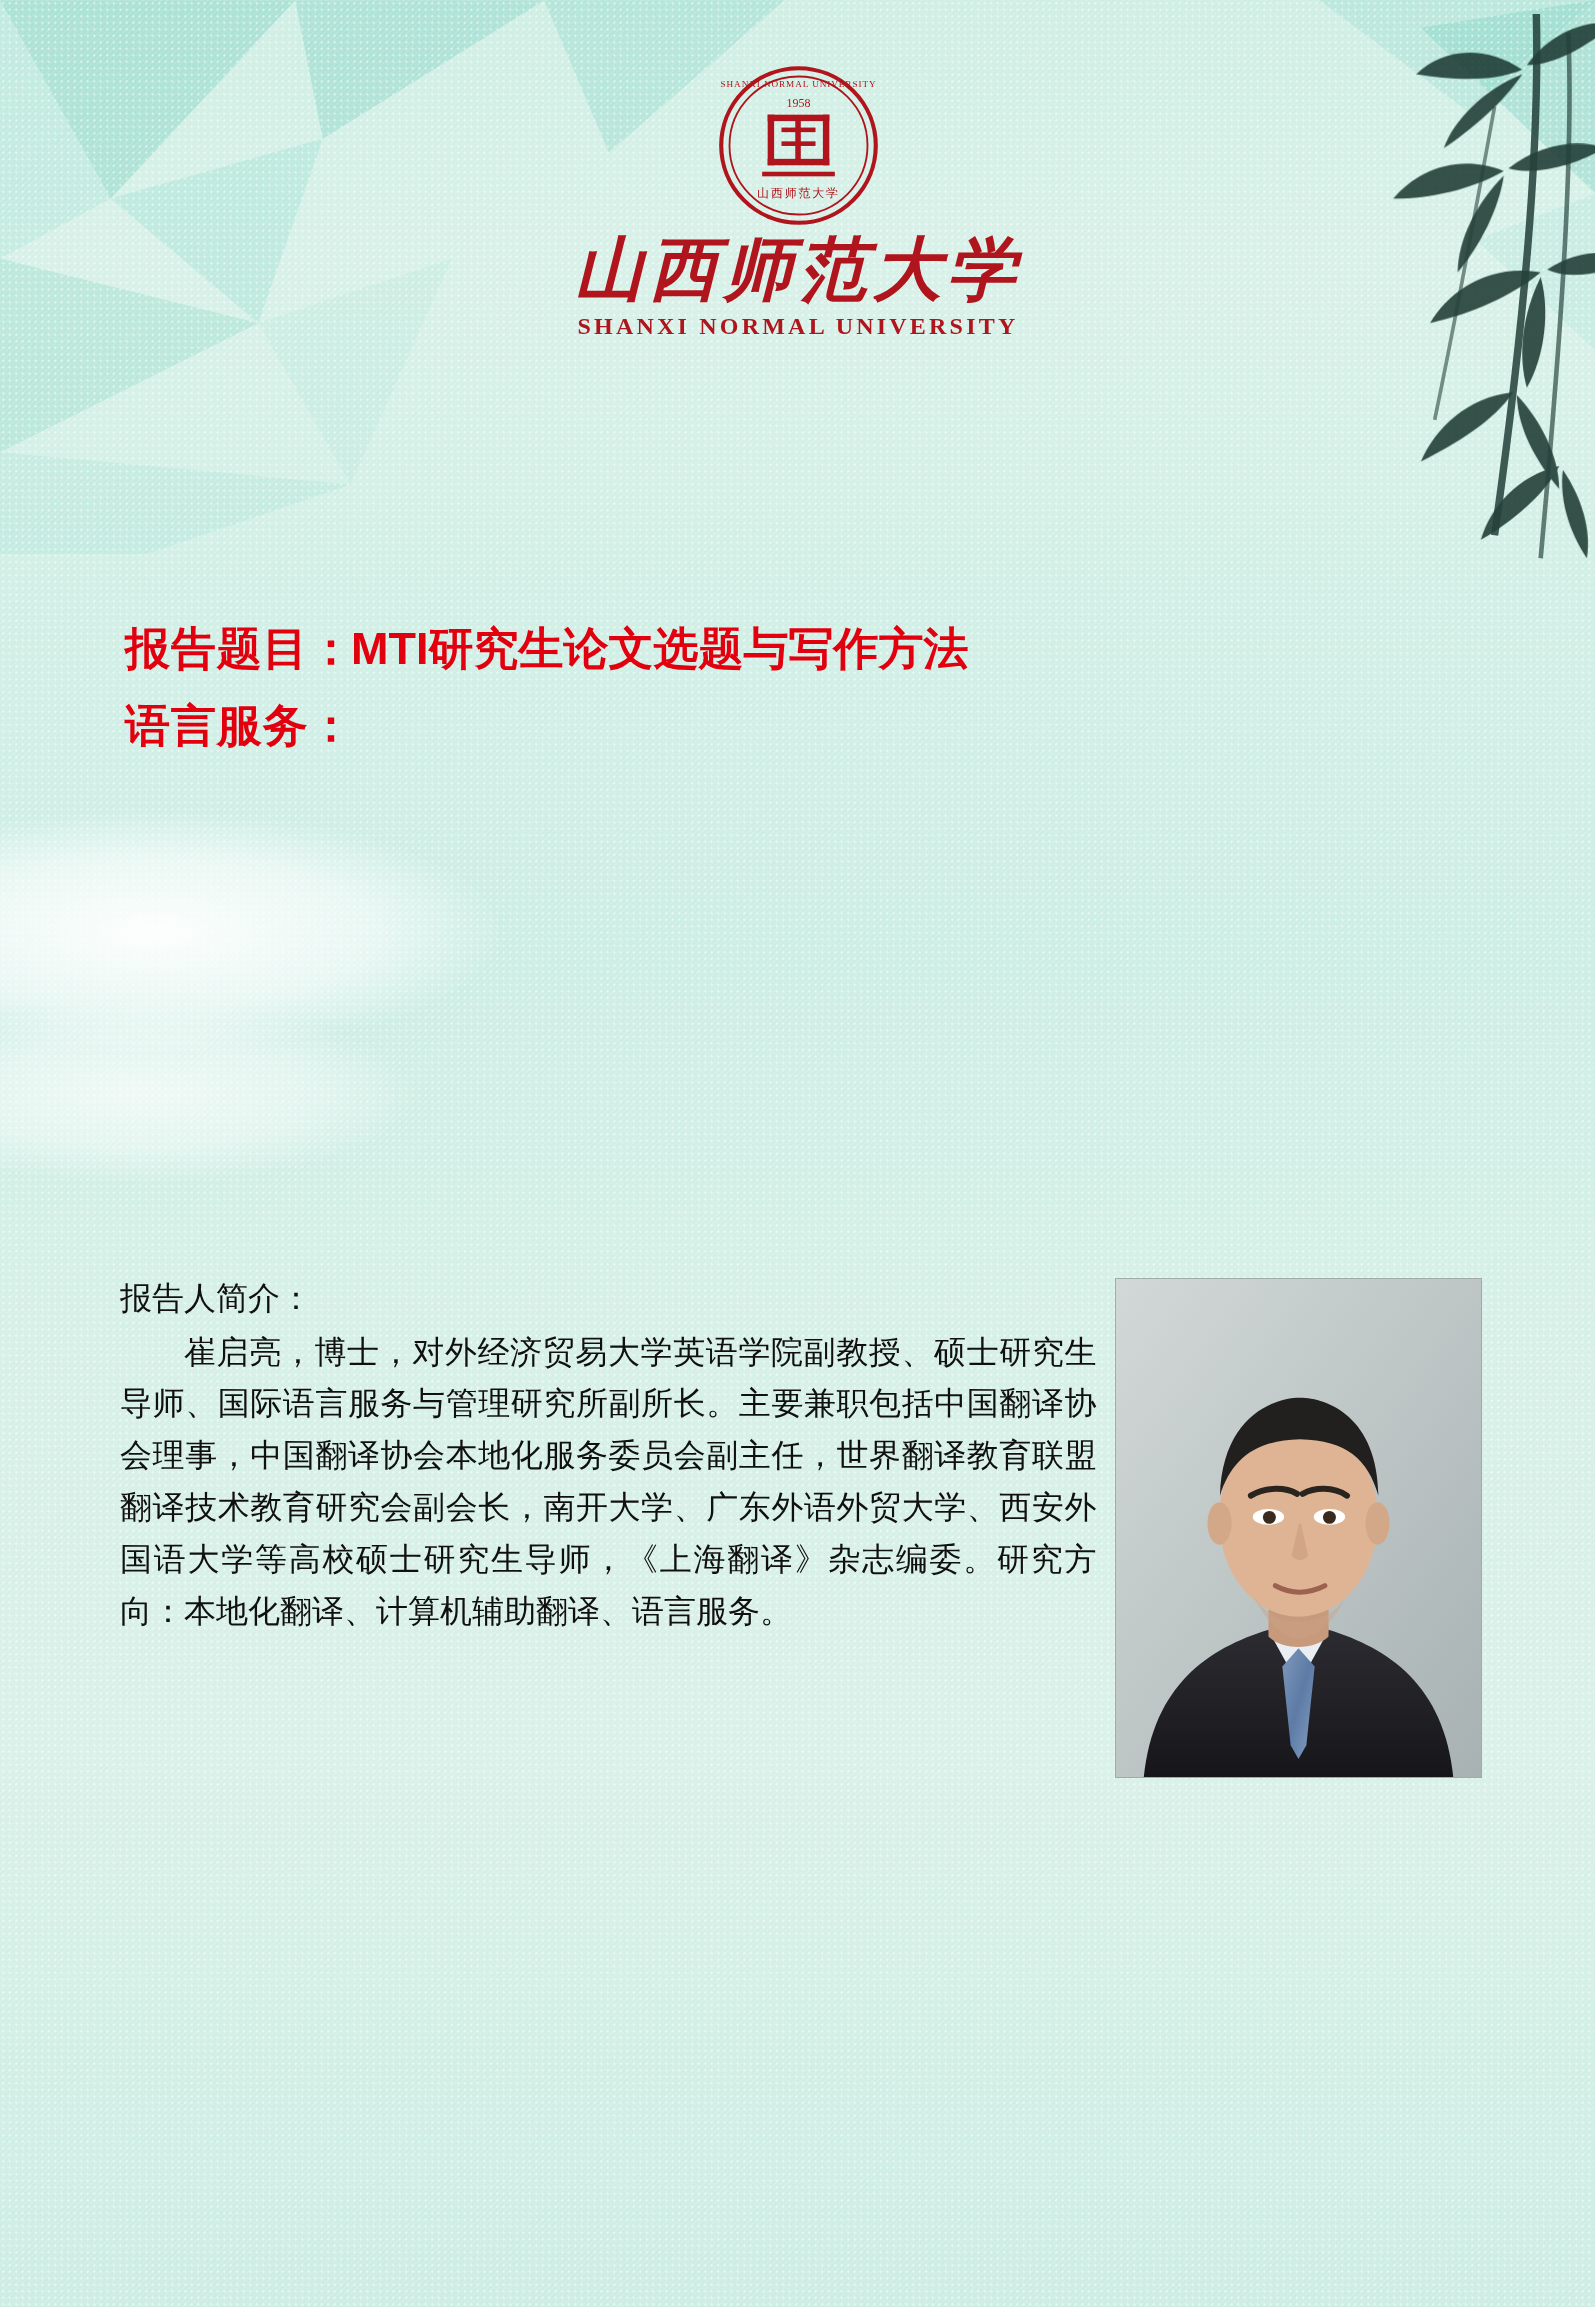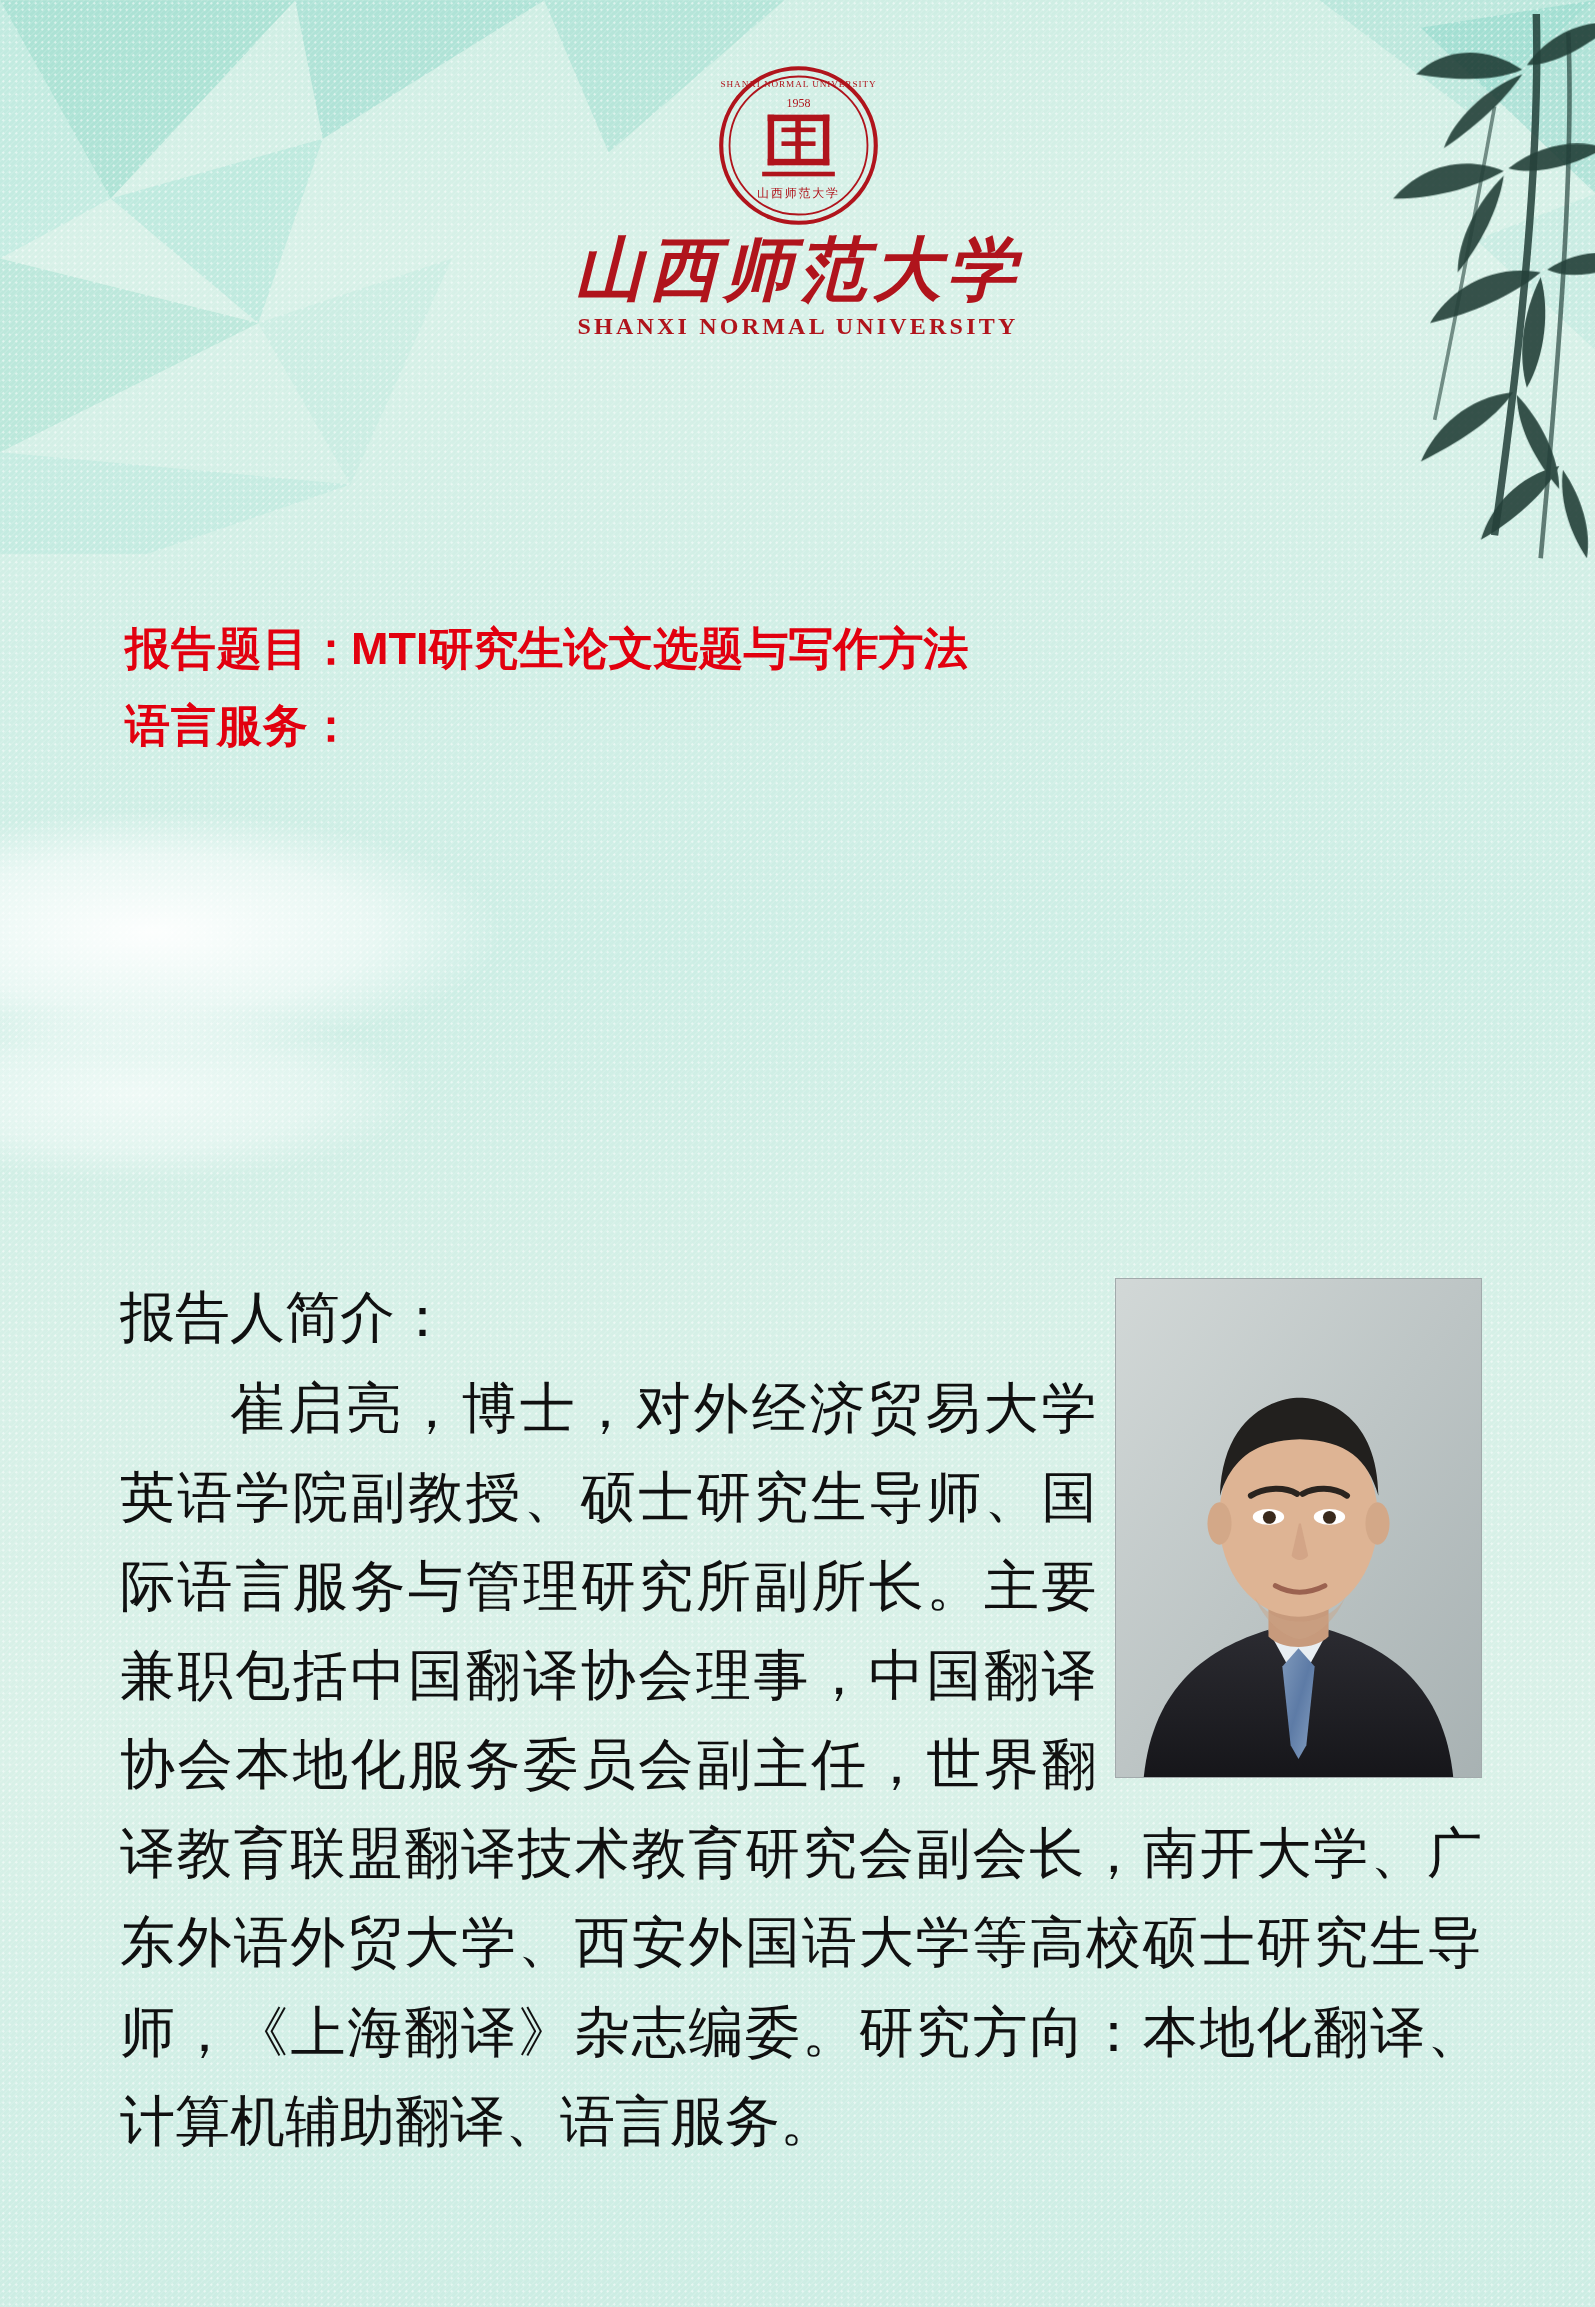--- a/index.html
+++ b/index.html
@@ -147,21 +147,21 @@
   .info-label.spaced { letter-spacing: 0.9px; }
   .info-value { letter-spacing: 0px; }
 
   
   .bio {
     position: absolute;
     top: 1273px;
     left: 120px;
     right: 114px;
     font-family: "Liberation Sans", sans-serif;
-    font-size: 55px;
+    font-size: 32px;
     line-height: 1.62;
     color: #101010;
     text-align: justify;
   }
   .bio p { margin: 0 0 1.8px 0; }
   .bio .indent { text-indent: 2em; }
   .portrait {
     float: right;
     width: 365px;
     height: 498px;

